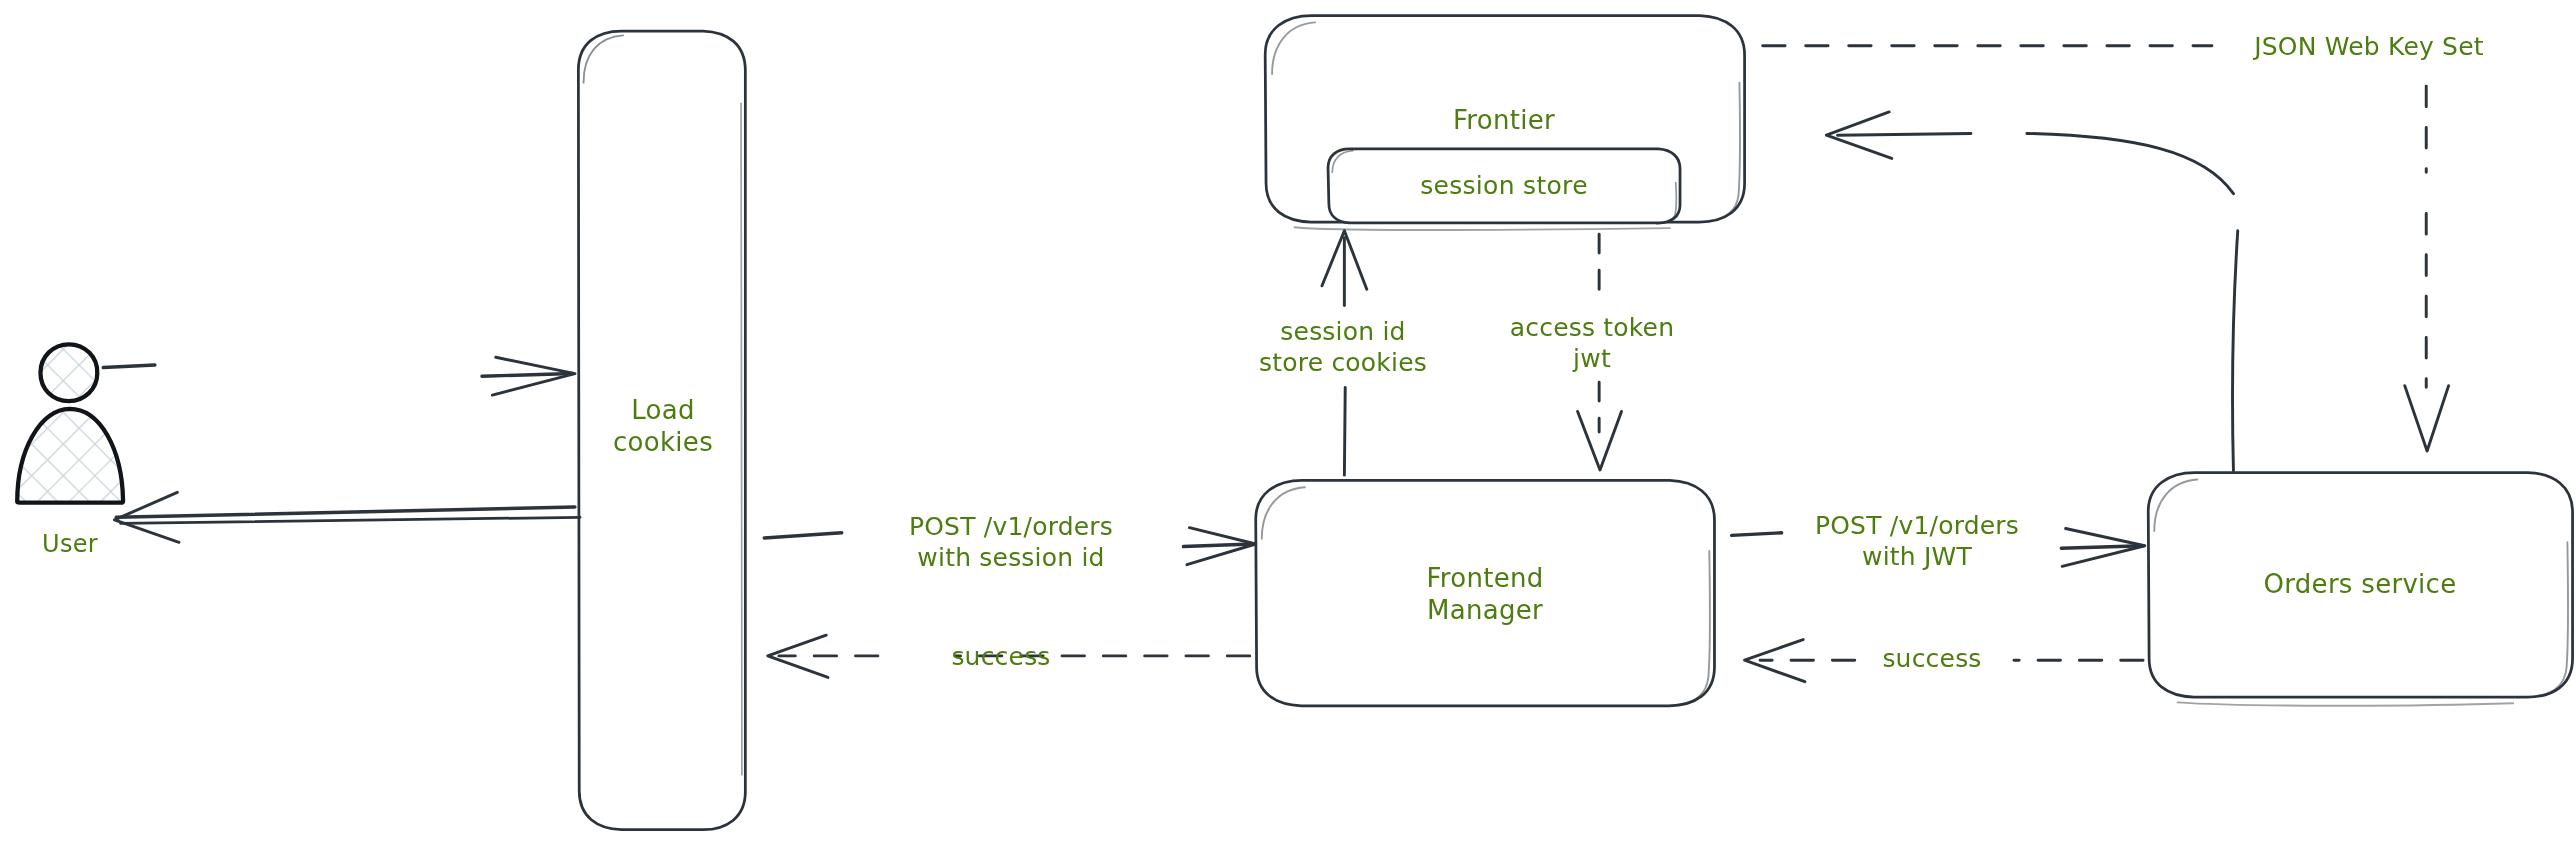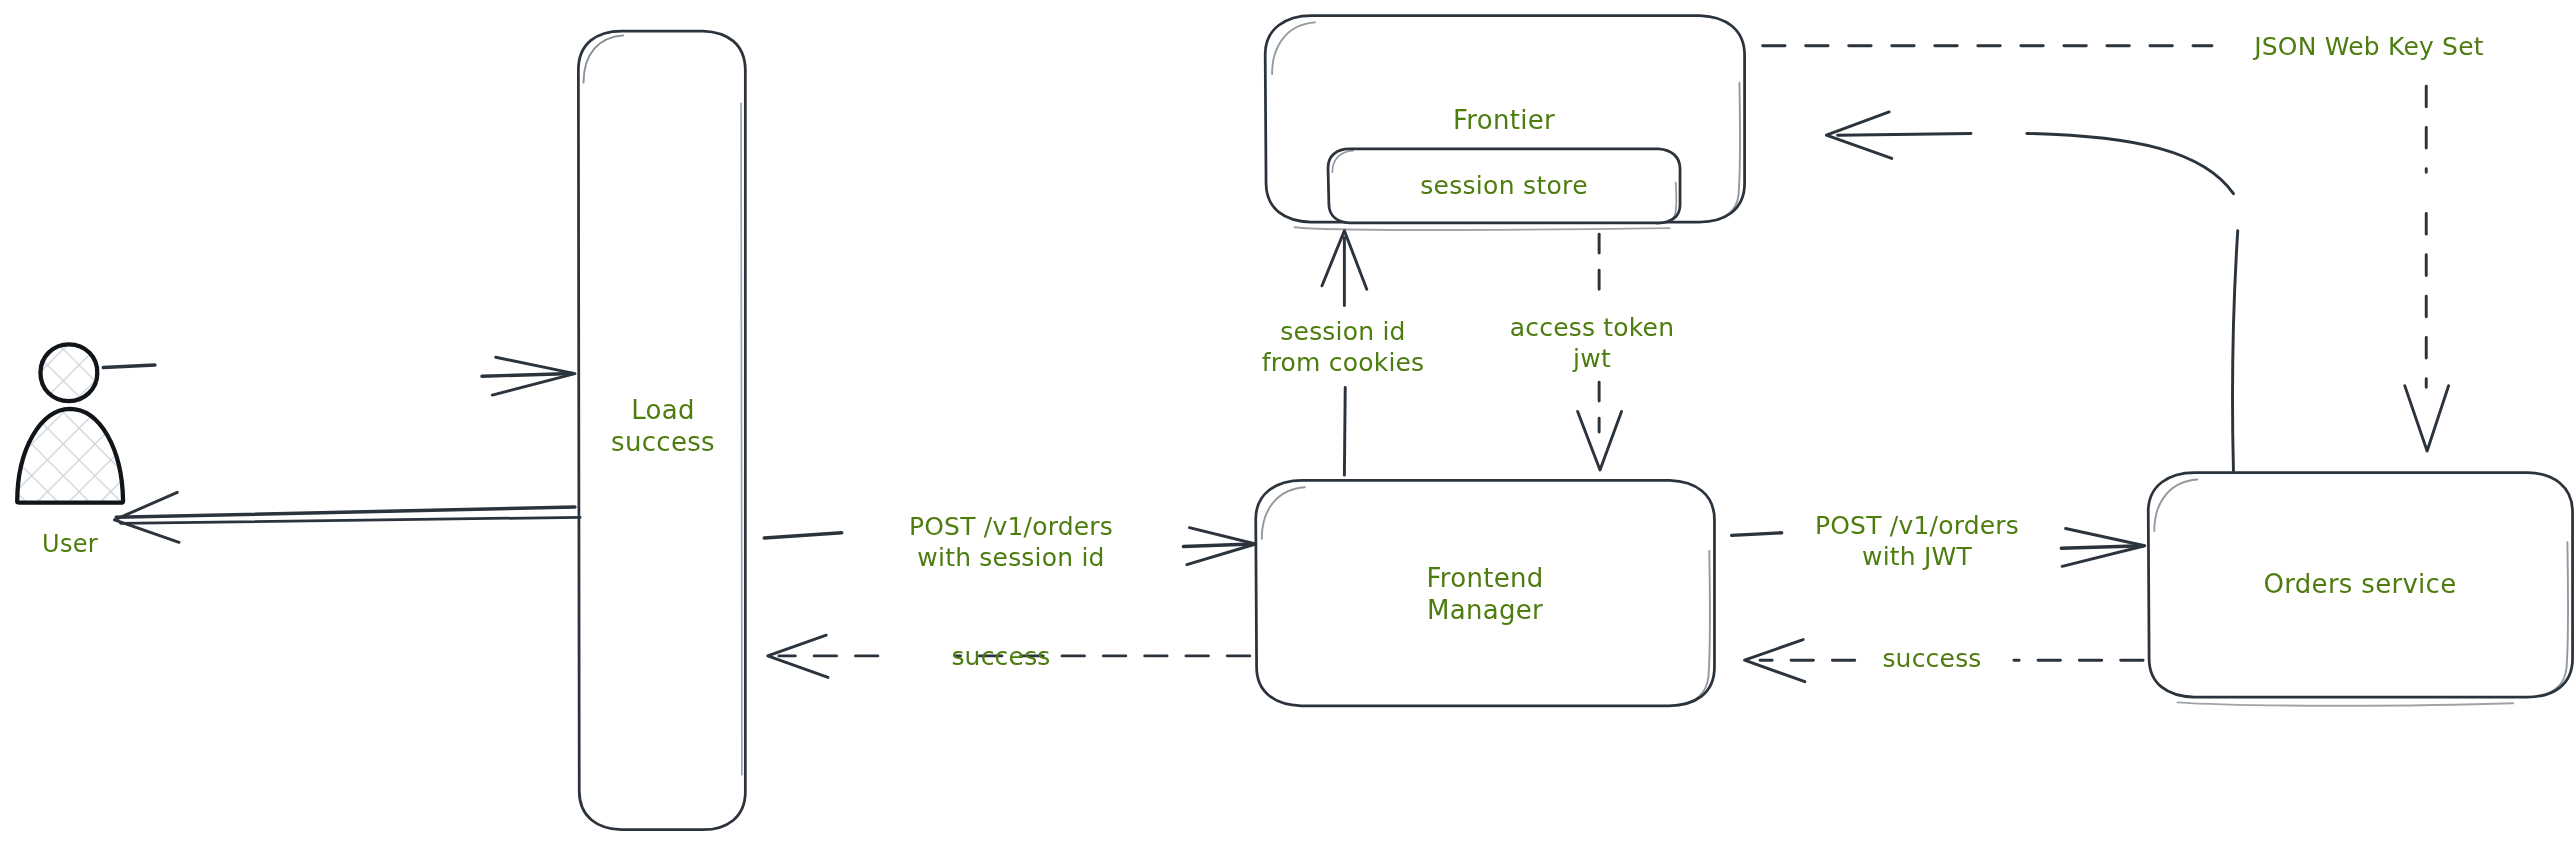--- a/index.html
+++ b/index.html
@@ -168,39 +168,39 @@
         <path d="M2819 248 L2819 450" stroke-width="3.4" stroke-dasharray="24 24"></path>
         <path d="M2794 448 L2820 524 L2845 448" stroke-width="3.4" fill="none"></path>
       </g>
 
     </g>
   </svg>
 
   <div class="node-label actor-label lbl-center" style="left:70px; top:534px;">User</div>
 
   <div class="node-label lbl-center" style="left:663px; top:426px;">Load
-success</div>
+cookies</div>
 
   <div class="node-label lbl-center" style="left:1504px; top:120px;">Frontier</div>
 
   <div class="node-label small-node-label lbl-center" style="left:1504px; top:185px;">session store</div>
 
   <div class="node-label lbl-center" style="left:1485px; top:594px;">Frontend
 Manager</div>
 
   <div class="node-label lbl-center" style="left:2360px; top:584px;text-align:center;">Orders service</div>
 
 
   <div class="edge-label lbl-center" style="left:1011px; top:542px;">POST /v1/orders
 with session id</div>
 
   <div class="edge-label lbl-center" style="left:1001px; top:656px;">success</div>
 
   <div class="edge-label lbl-center" style="left:1343px; top:347px;">session id
-from cookies</div>
+store cookies</div>
 
   <div class="edge-label lbl-center" style="left:1592px; top:343px;">access token
 jwt</div>
 
   <div class="edge-label lbl-center" style="left:1917px; top:541px;">POST /v1/orders
 with JWT</div>
 
   <div class="edge-label lbl-center" style="left:1932px; top:658px;">success</div>
 
 

